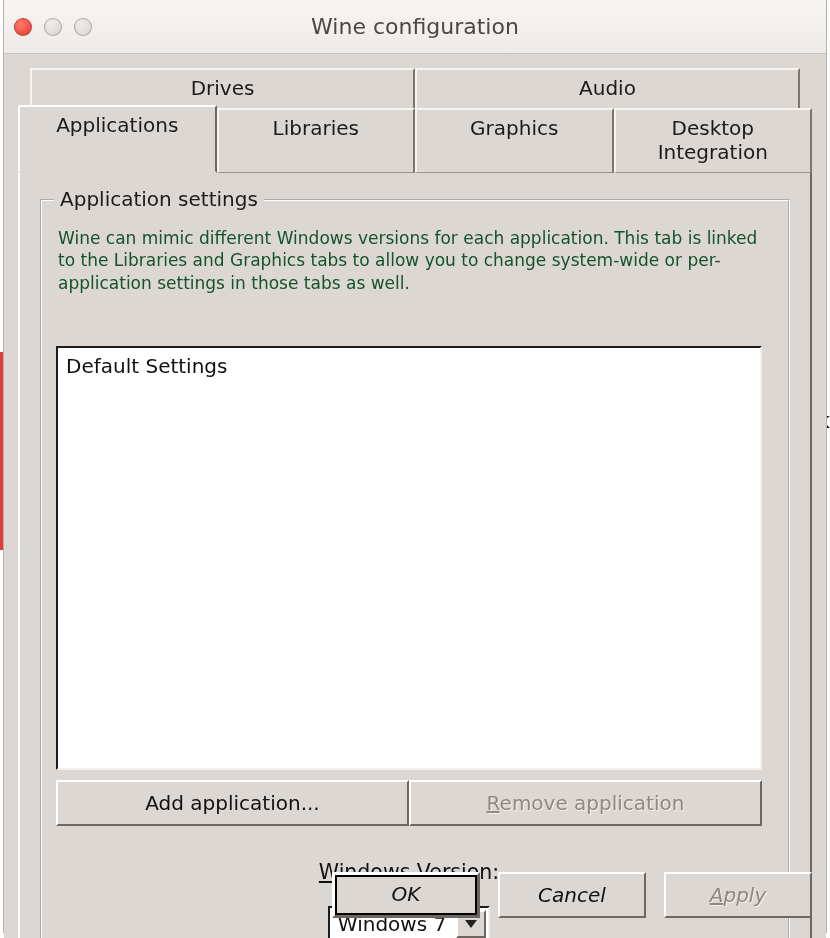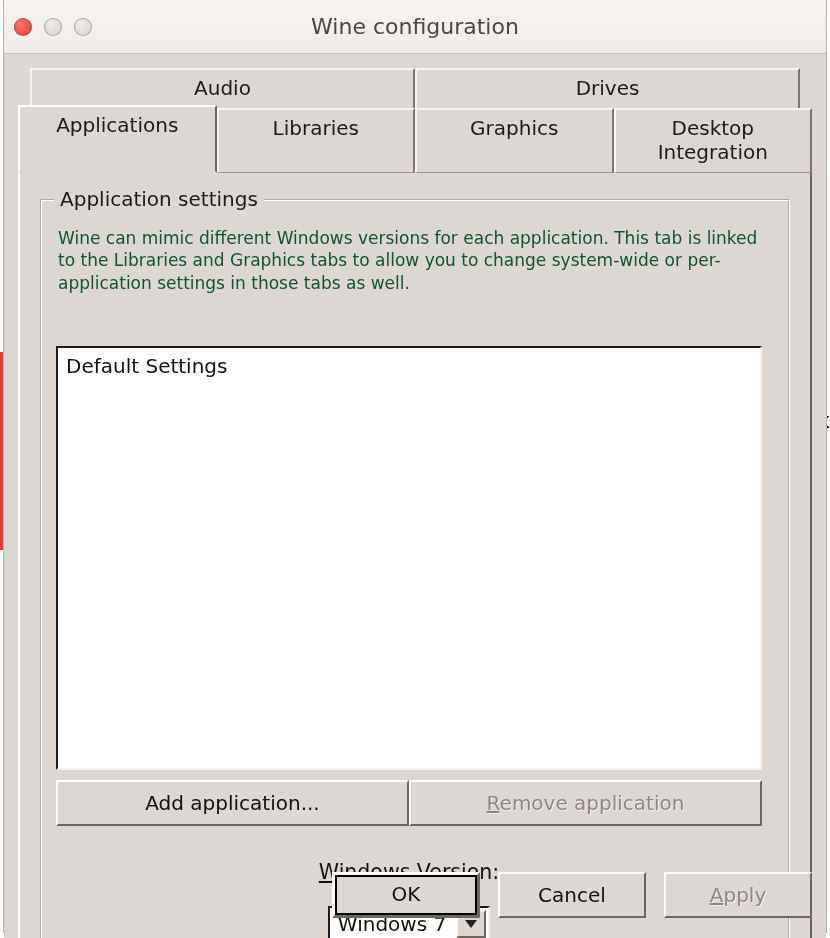--- a/index.html
+++ b/index.html
@@ -223,20 +223,21 @@
   }
   .combo-btn svg { display:block; }
 
   
   .footer {
     position: absolute;
     right: 14px;
     bottom: 14px;
     display: flex;
     gap: 18px;
+    font-style: italic;
   }
   .footer .btn {
     flex: none;
     width: 148px;
     height: 46px;
     line-height: 42px;
   }
   .footer .btn.default {
     box-shadow: 0 0 0 2px #000 inset;
     border-top: 3px solid #fff;
@@ -264,22 +265,22 @@
       <div class="tl min"></div>
       <div class="tl max"></div>
     </div>
     <div class="title">Wine configuration</div>
   </div>
 
   <div class="window-body">
     <div class="tab-area">
 
       <div class="tab-row top" style="margin-left:12px; margin-right:12px;">
+        <div class="tab">Drives</div>
         <div class="tab">Audio</div>
-        <div class="tab">Drives</div>
       </div>
 
       <div class="tab-row">
         <div class="tab active">Applications</div>
         <div class="tab">Libraries</div>
         <div class="tab">Graphics</div>
         <div class="tab">Desktop Integration</div>
       </div>
 
       <div class="tab-panel">

